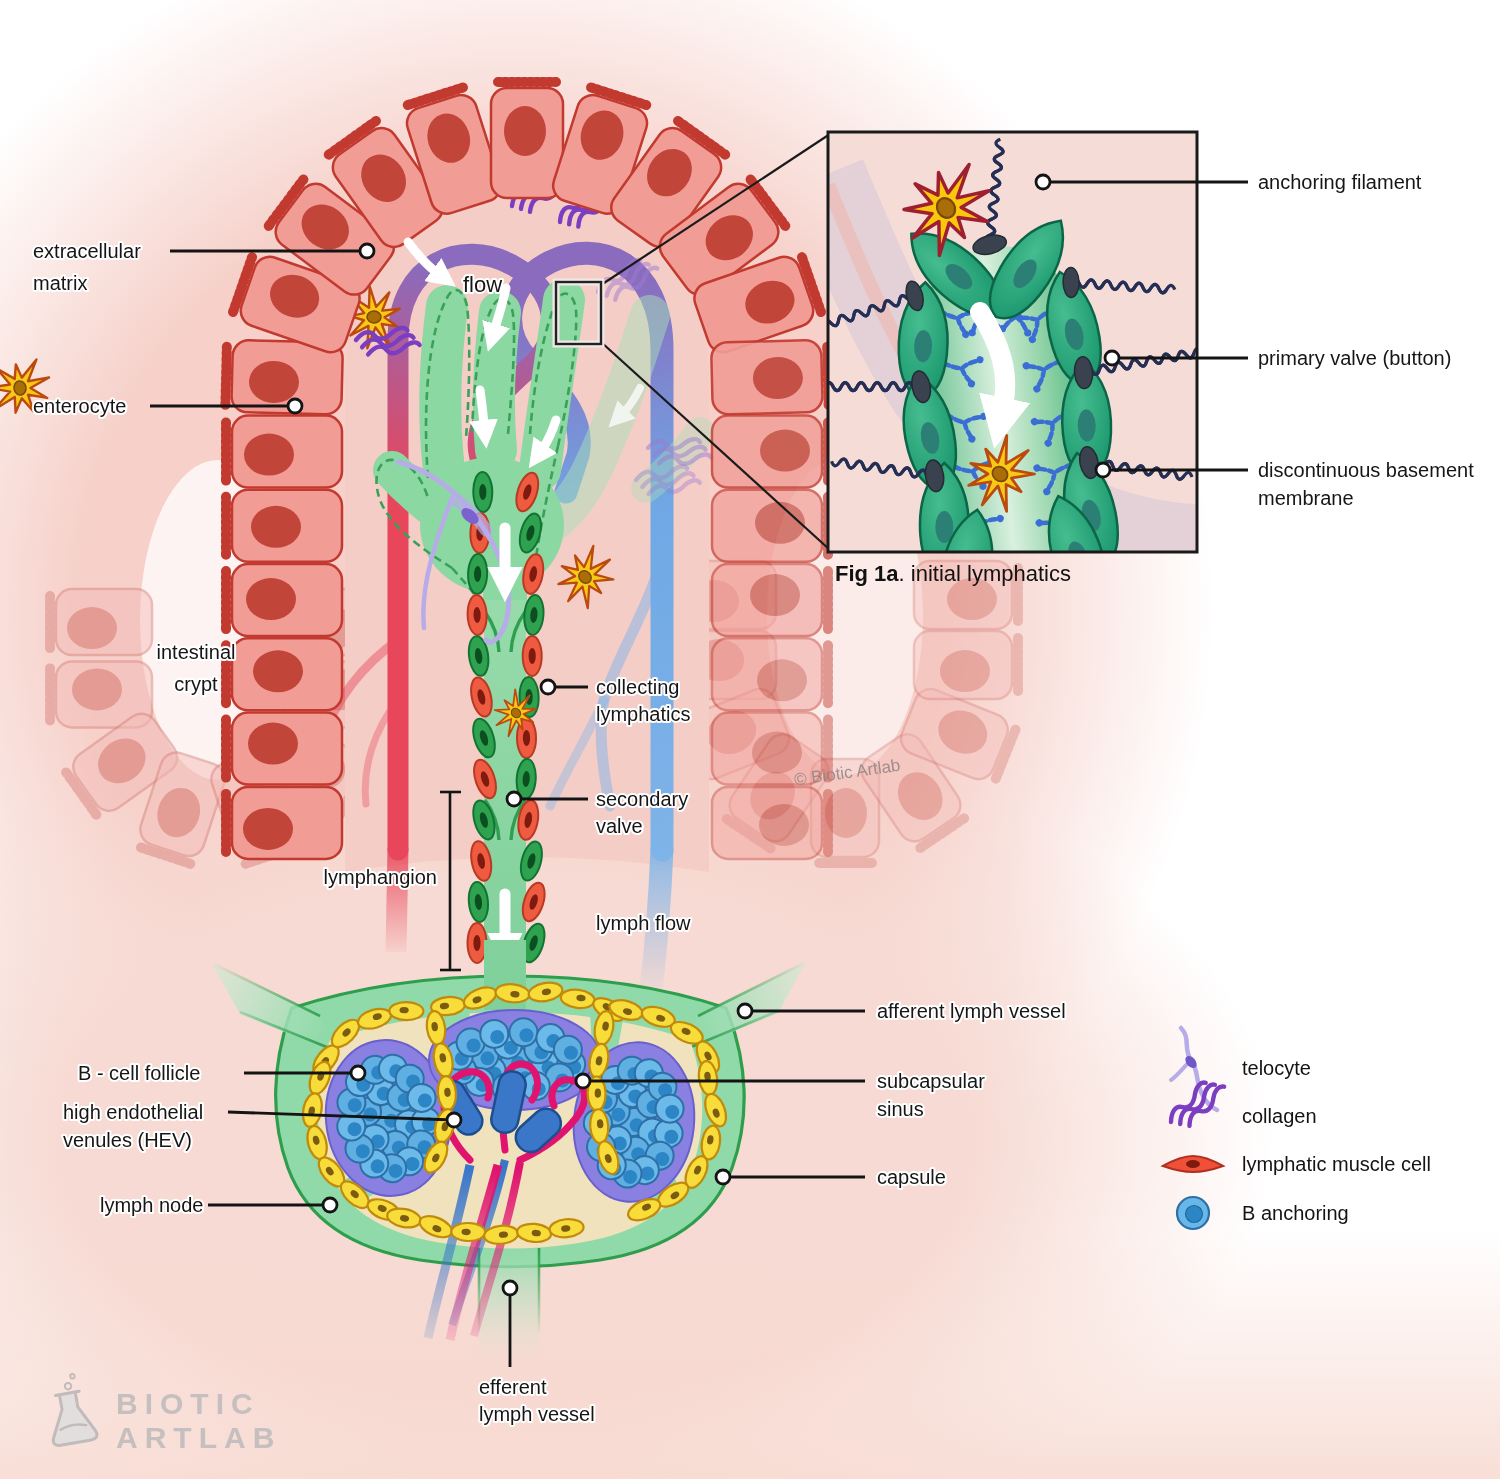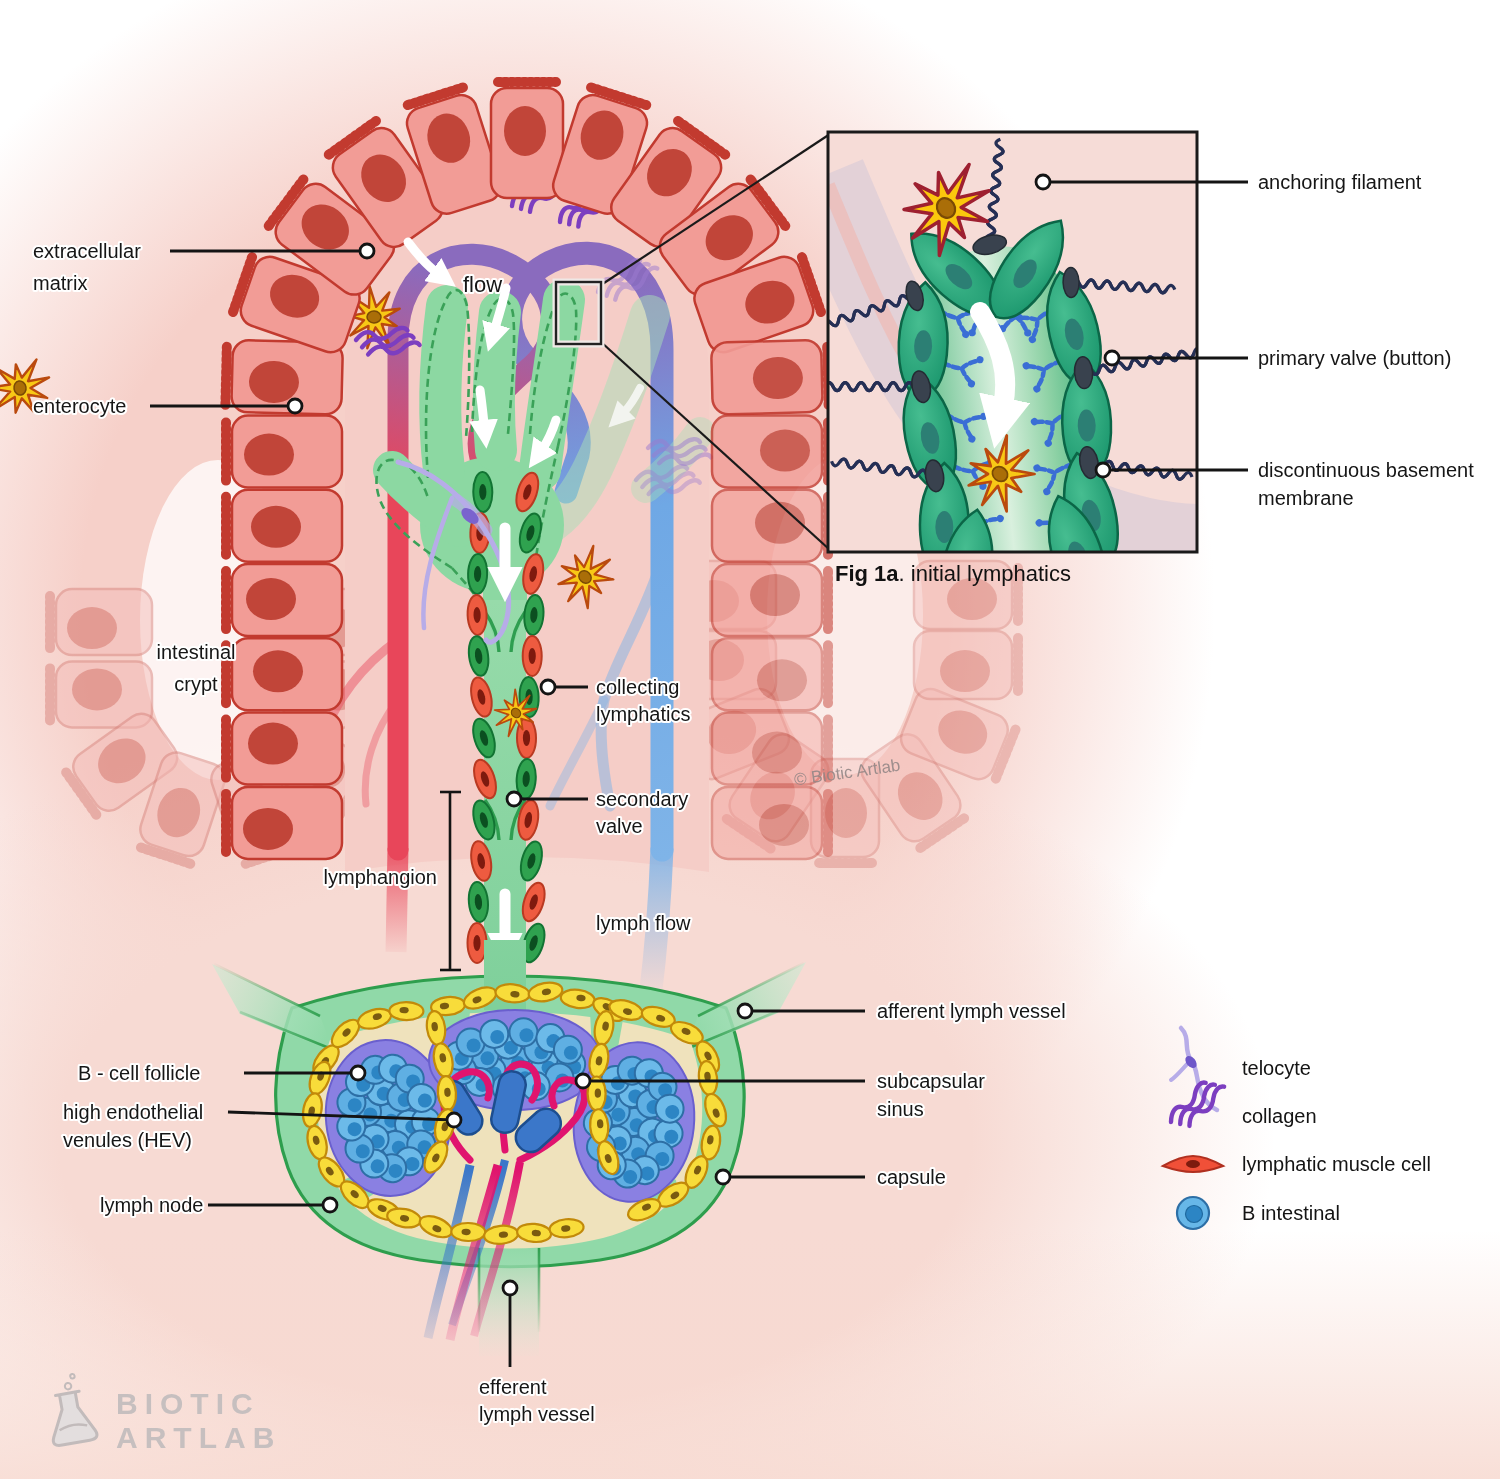--- a/index.html
+++ b/index.html
@@ -1147,16 +1147,16 @@
         </svg>
         <span>lymphatic muscle cell</span>
       </div>
       <div class="lrow">
         <svg width="86" height="48" viewBox="-43 -24 86 48">
           <g transform="translate(-6,0)">
             <circle cx="0" cy="0" r="16" fill="#67B7E8" stroke="#2D6FA6" stroke-width="2.2"></circle>
             <circle cx="1" cy="1" r="8.5" fill="#2C85C4" stroke="#1F6AA0" stroke-width="1.2"></circle>
           </g>
         </svg>
-        <span>B intestinal</span>
+        <span>B anchoring</span>
       </div>
     </div>
 </div>
 
 </body></html>

